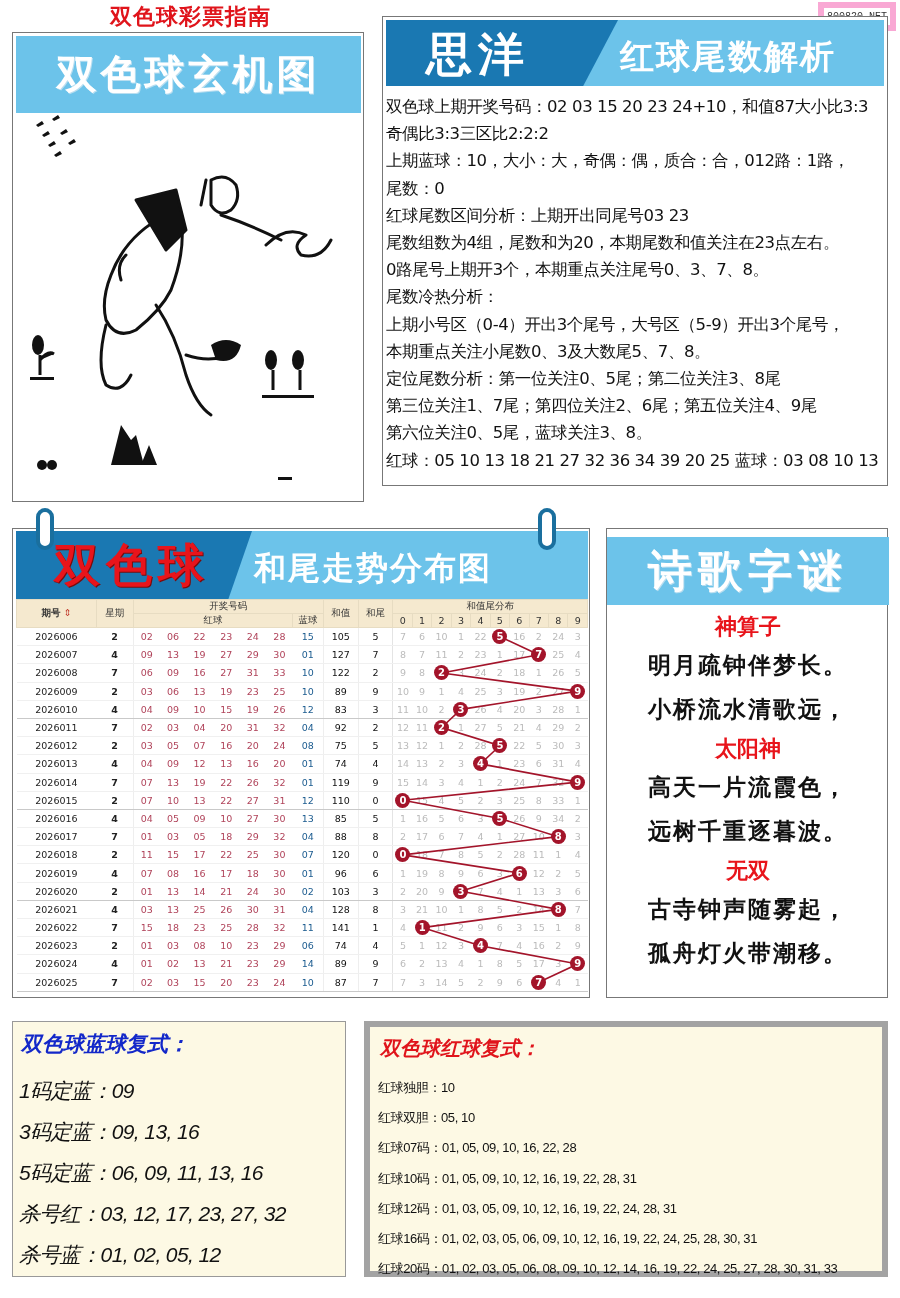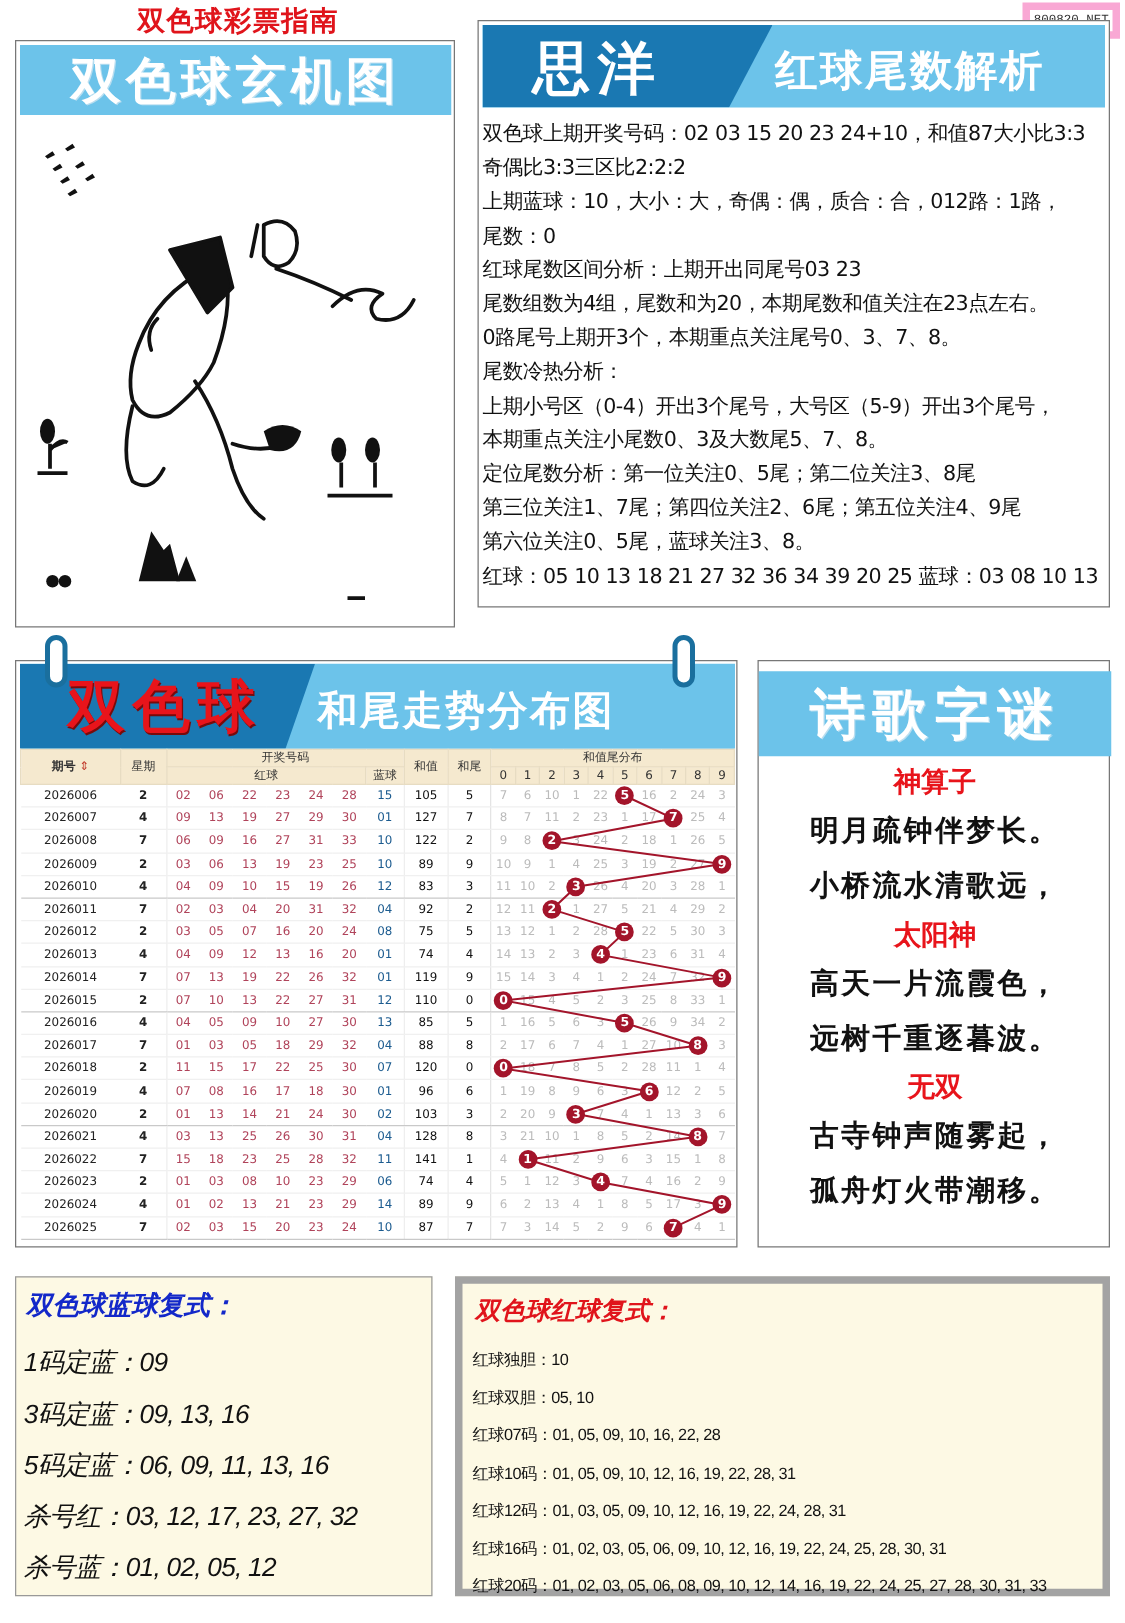--- a/index.html
+++ b/index.html
@@ -5,21 +5,21 @@
   * { box-sizing: border-box; margin: 0; padding: 0; }
   body { width: 900px; height: 1298px; background: #ffffff; position: relative; font-family: "DejaVu Sans", sans-serif; overflow: hidden; }
   .abs { position: absolute; }
 
   .top-title { left: 110px; top: 2px; color: #e0141b; font-size: 22px; font-weight: bold; letter-spacing: 1px; font-family: "DejaVu Serif", serif; }
   .site-badge { left: 818px; top: 2px; border: 6px solid #f9a8d4; color: #333; font-size: 10px; padding: 3px 3px; font-family: "Liberation Mono", monospace; background: #fff; }
 
   
   .panel-pic { left: 12px; top: 32px; width: 352px; height: 470px; border: 1px solid #777; background: #fff; }
   .banner-blue { background: #6cc3ea; color: #fff; font-weight: bold; display: flex; align-items: center; justify-content: center; text-shadow: 1px 1px 0 #b9def0; }
-  .pic-banner { position: absolute; left: 3px; top: 3px; width: 345px; height: 56px; font-size: 40px; letter-spacing: 4px; }
+  .pic-banner { position: absolute; left: 3px; top: 3px; width: 345px; height: 77px; font-size: 40px; letter-spacing: 4px; }
   .pic-area { position: absolute; left: 3px; top: 72px; width: 344px; height: 394px; }
 
   
   .panel-ana { left: 382px; top: 16px; width: 506px; height: 470px; border: 1px solid #777; background: #fff; }
   .ana-banner { position: absolute; left: 3px; top: 3px; width: 498px; height: 66px; background: #6cc3ea; overflow: hidden; }
   .ana-banner .dark { position: absolute; left: 0; top: 0; width: 232px; height: 66px; background: #1a78b2; clip-path: polygon(0 0, 100% 0, 85% 100%, 0 100%); }
   .ana-banner .name { position: absolute; left: 40px; top: 4px; font-size: 46px; font-weight: bold; color: #fff; letter-spacing: 6px; }
   .ana-banner .sub { position: absolute; left: 234px; top: 14px; font-size: 34px; font-weight: bold; color: #fff; letter-spacing: 2px; }
   .ana-body { position: absolute; left: 3px; top: 76px; width: 500px; font-size: 16.5px; line-height: 27.2px; color: #111; font-family: "DejaVu Sans", sans-serif; }
   .ana-body div { white-space: nowrap; letter-spacing: -0.4px; }

